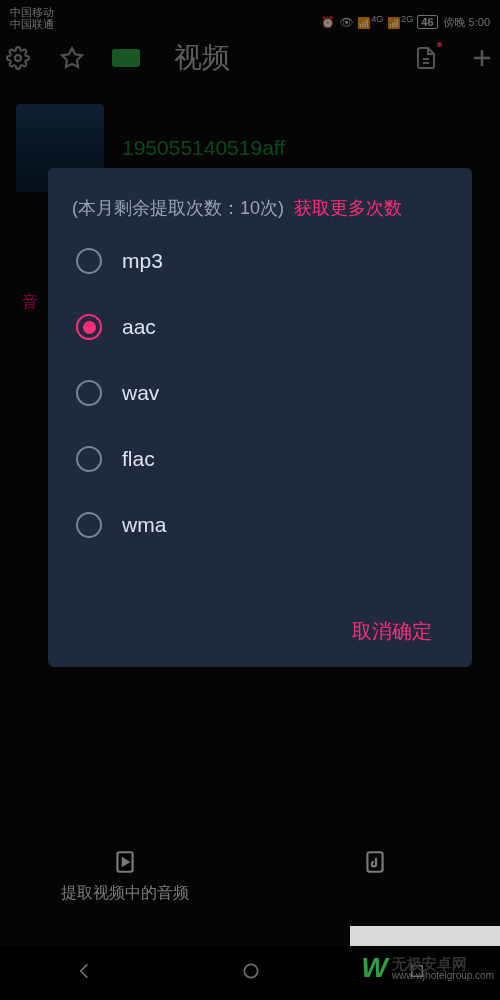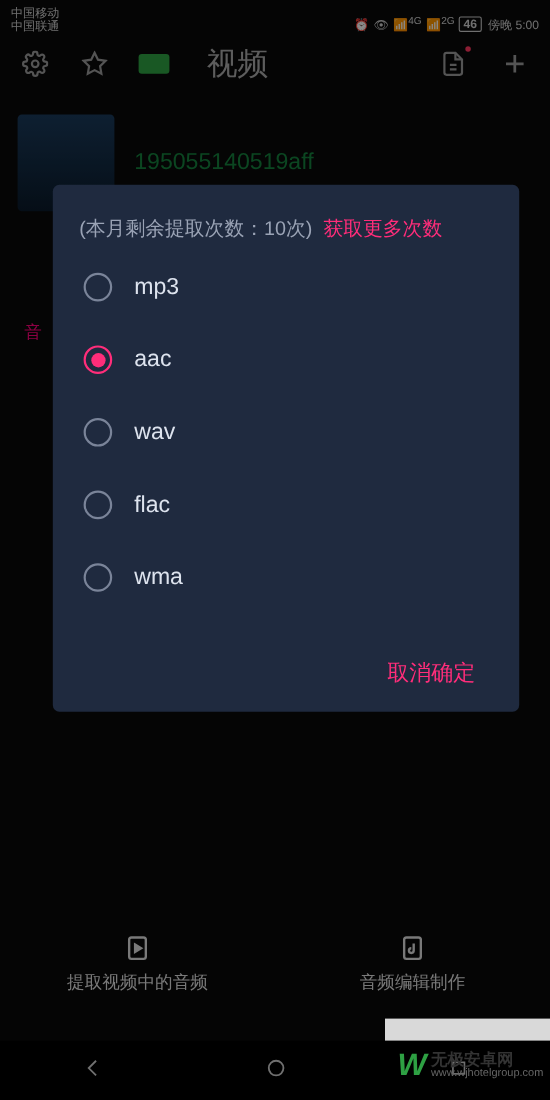--- a/index.html
+++ b/index.html
@@ -44,21 +44,21 @@
       border: 1px solid #ccc;
       border-radius: 2px;
       padding: 0 3px;
       font-size: 9px;
       font-weight: bold;
     }
     .toolbar {
       height: 56px;
       display: flex;
       align-items: center;
-      padding: 0 18px;
+      padding: 0 4px;
       gap: 26px;
     }
     .tb-icon {
       width: 28px;
       height: 28px;
       display: flex;
       align-items: center;
       justify-content: center;
       color: #999;
     }
@@ -144,21 +144,21 @@
     }
     .modal-link {
       font-size: 18px;
       color: #ff2d7a;
     }
     .radio-list {
       display: flex;
       flex-direction: column;
       gap: 40px;
       padding-left: 4px;
-      margin-bottom: 60px;
+      margin-bottom: 80px;
     }
     .radio-item {
       display: flex;
       align-items: center;
       gap: 20px;
     }
     .radio-circle {
       width: 26px;
       height: 26px;
       border: 2.5px solid #7a8499;
@@ -350,21 +350,20 @@
         <rect x="5" y="3" width="14" height="18" rx="2"></rect>
         <polygon points="10 9 15 12 10 15" fill="currentColor"></polygon>
       </svg>
     <span class="nav-label">提取视频中的音频</span>
   </div>
   <div class="nav-item">
     <svg viewBox="0 0 24 24" fill="none" stroke="currentColor" stroke-width="2">
         <rect x="5" y="3" width="14" height="18" rx="2"></rect>
         <path d="M13 8v6a2 2 0 1 1-2-2"></path>
       </svg>
-    <span class="nav-label">音频编辑制作</span>
   </div>
 </div>
 
 <div class="android-nav">
   <div class="nav-shape">
     <svg width="20" height="20" viewBox="0 0 24 24" fill="none" stroke="currentColor" stroke-width="2">
         <polyline points="16 4 8 12 16 20"></polyline>
       </svg>
   </div>
   <div class="nav-shape">

